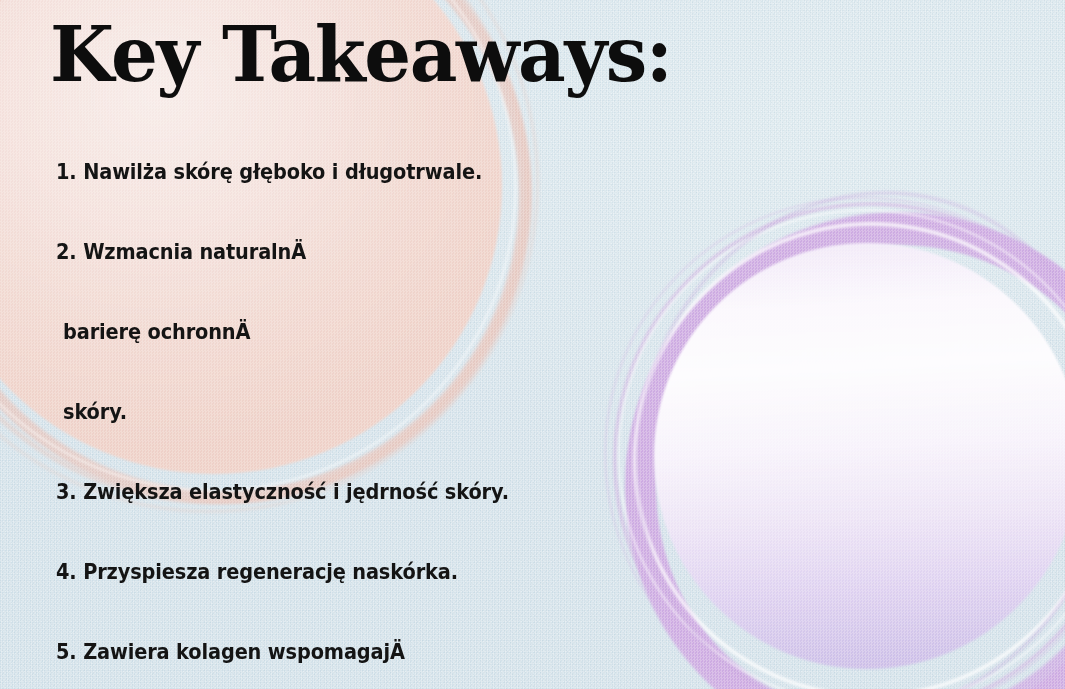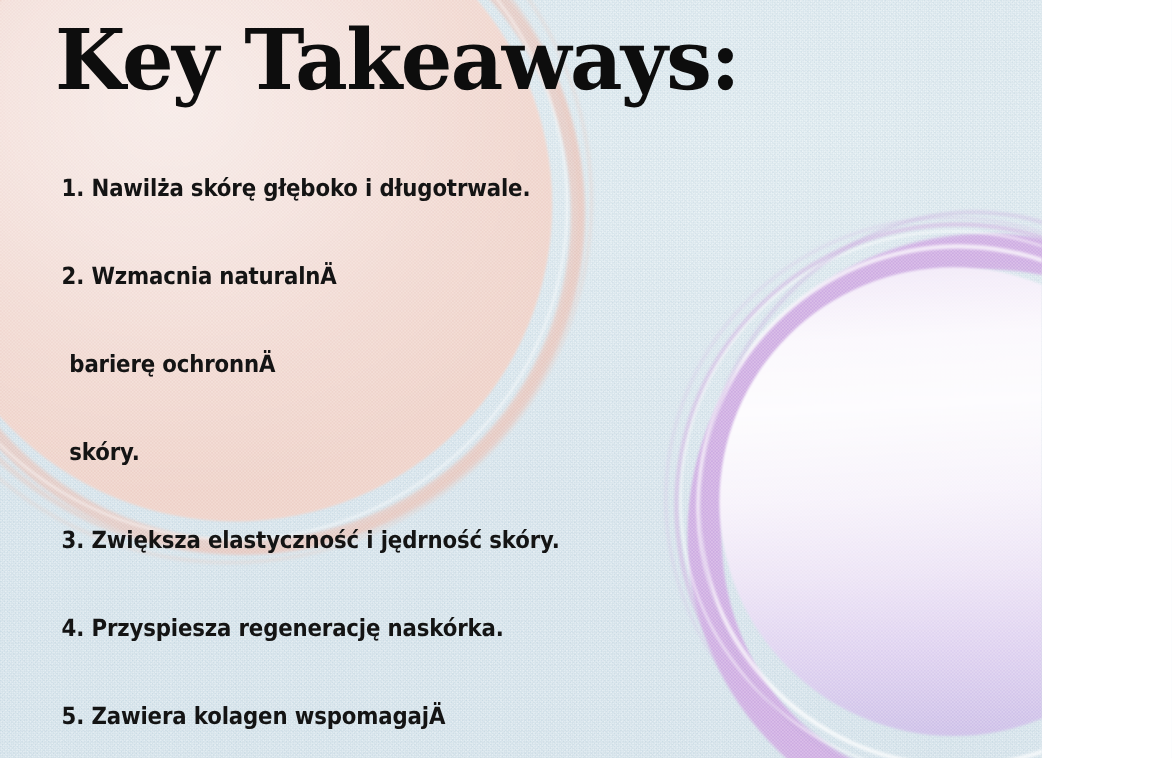--- a/index.html
+++ b/index.html
@@ -3,21 +3,21 @@
 <meta charset="utf-8">
 <style>
   html, body {
     margin: 0;
     padding: 0;
     background: #ffffff;
   }
 
   #canvas {
     position: relative;
-    width: 947px;
+    width: 1065px;
     height: 689px;
     overflow: hidden;
     background: #e3eef2;
     font-family: "Liberation Sans", sans-serif;
   }
 
   
   .bg-base {
     position: absolute;
     inset: 0;

